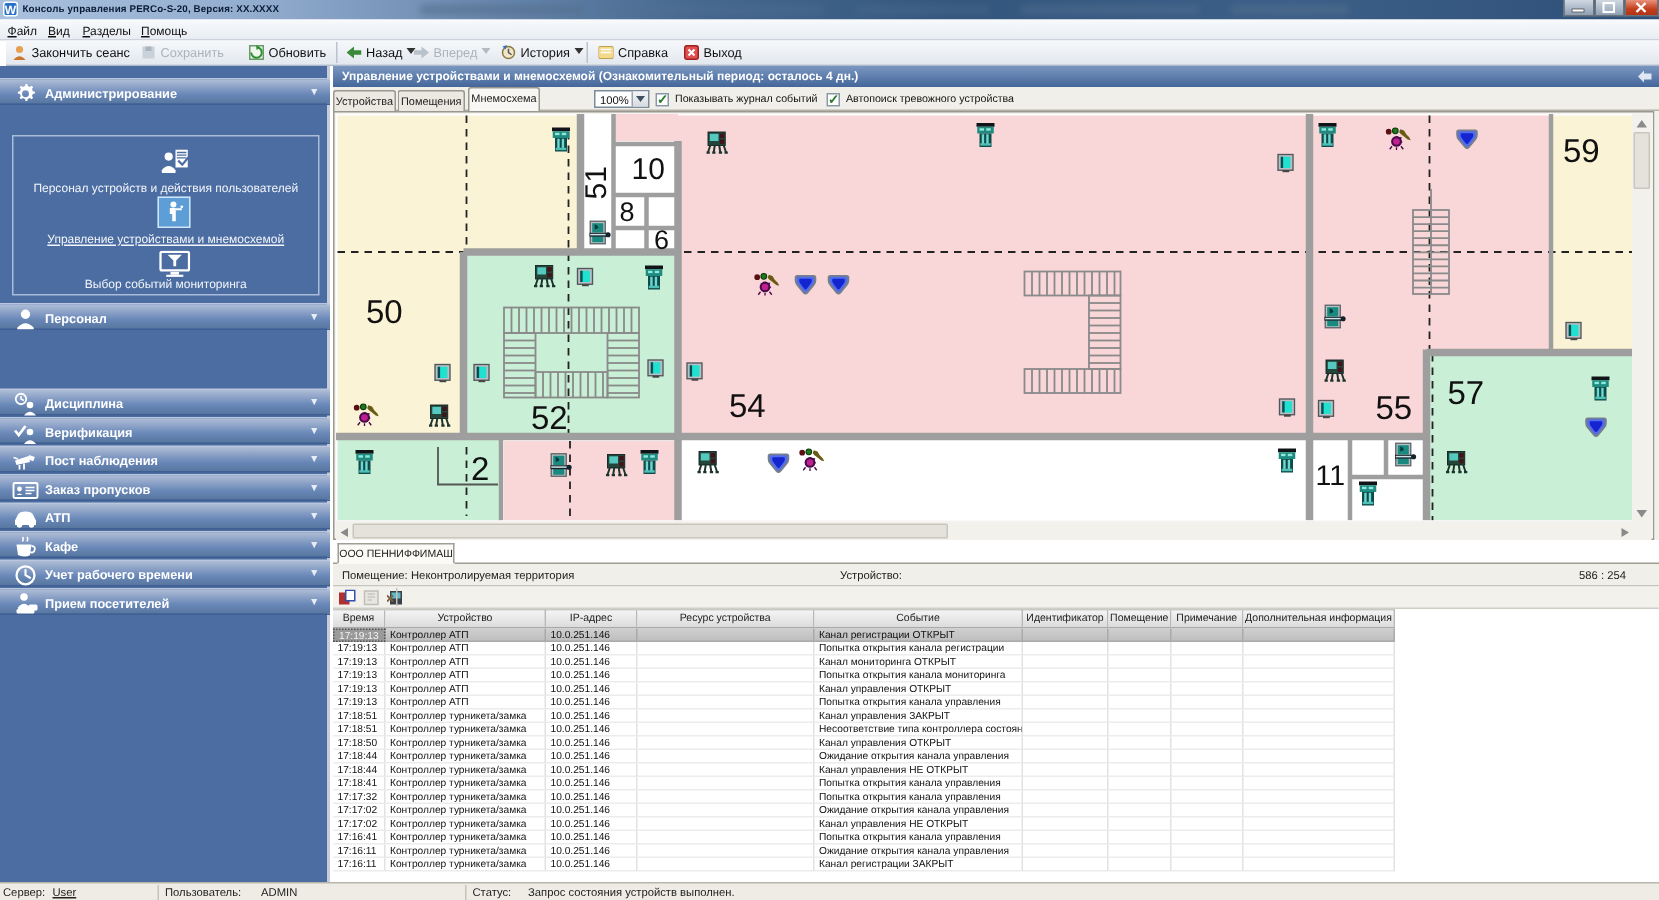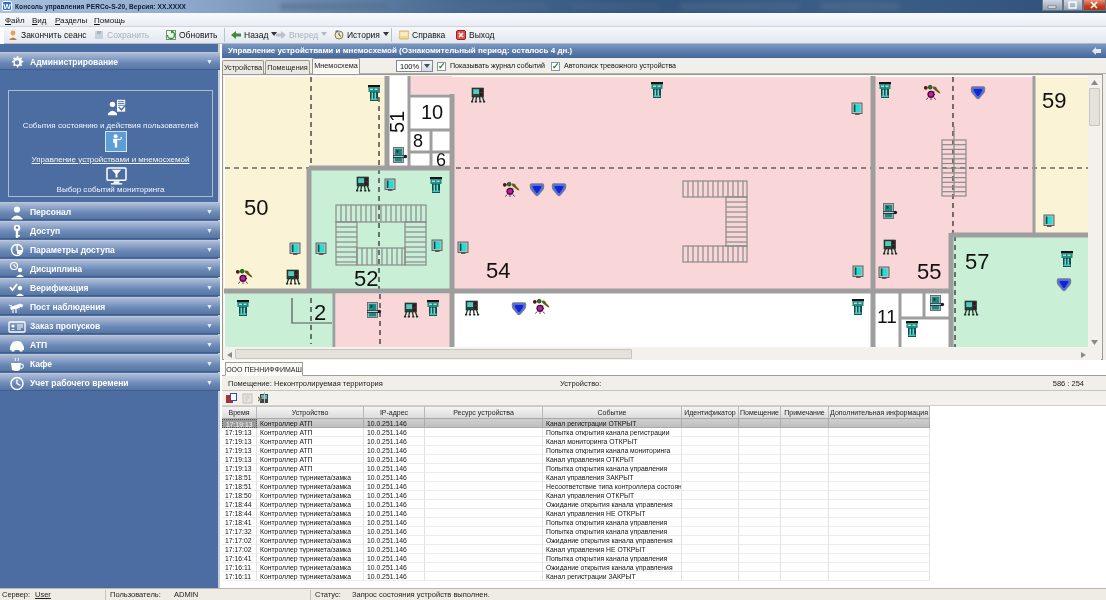--- a/index.html
+++ b/index.html
@@ -155,21 +155,21 @@
   <div id="subpanel" style="top:46px">
     <svg style="position:absolute;left:97px;top:7px" width="22" height="20" viewBox="0 0 24 22">
         <g fill="#fff">
           <circle cx="7" cy="7" r="3"></circle>
           <path d="M2 17 Q7 11 12 17 L12 19 L2 19 Z"></path>
           <rect x="12" y="2" width="9" height="13" fill="#fff"></rect>
           <path d="M13 4 l7 0 M13 6 l7 0 M13 8 l7 0" stroke="#4c6da2" stroke-width="1"></path>
           <path d="M14 10 l3 3 5-6" stroke="#4c6da2" stroke-width="1.6" fill="none"></path>
         </g>
       </svg>
-    <div class="lbl" style="top:30px">События состоянию и действия пользователей</div>
+    <div class="lbl" style="top:30px">Персонал устройств и действия пользователей</div>
     <div style="position:absolute;left:96px;top:40px;width:22px;height:21px;background:#5e9ed6;border:1px solid #cfe4f5;">
       <svg width="20" height="19" viewBox="0 0 25 23">
           <g fill="#fff">
             <circle cx="12" cy="5" r="2.5"></circle>
             <path d="M9 8 L14 8 L14 19 L11 19 L11 13 L9 13 Z"></path>
             <path d="M14 9 L19 9" stroke="#fff" stroke-width="1.5"></path>
             <circle cx="19" cy="7" r="1.2"></circle>
           </g>
         </svg>
     </div>
@@ -187,43 +187,20 @@
   <div class="shead" style="top:158px">
     <svg width="20" height="17" viewBox="0 0 20 17">
         <g fill="#fff">
           <circle cx="10" cy="5.5" r="3.1"></circle>
           <path d="M4.5 14.5 Q10 8.5 15.5 14.5 L15.5 15.5 L4.5 15.5 Z"></path>
         </g>
       </svg>
     <div class="txt">Персонал</div>
       <div class="chev">▼</div>
   </div>
-  <div class="shead" style="top:177px">
-    <svg width="20" height="17" viewBox="0 0 20 17">
-        <g fill="#fff">
-          <circle cx="10" cy="5" r="3.2"></circle>
-          <circle cx="10" cy="4.6" r="1.2" fill="#51719f"></circle>
-          <rect x="8.8" y="7" width="2.4" height="8" rx="1"></rect>
-          <rect x="8.8" y="12" width="4" height="1.6"></rect>
-        </g>
-      </svg>
-    <div class="txt">Доступ</div>
-      <div class="chev">▼</div>
-  </div>
-  <div class="shead" style="top:196px">
-    <svg width="20" height="17" viewBox="0 0 20 17">
-        <g fill="#fff">
-          <circle cx="10" cy="8" r="5.5" fill="none" stroke="#fff" stroke-width="1.4"></circle>
-          <path d="M10 3 L10 8 L14 10" stroke="#fff" stroke-width="1.4" fill="none"></path>
-          <rect x="10" y="8" width="5" height="4" fill="#fff"></rect>
-        </g>
-      </svg>
-    <div class="txt">Параметры доступа</div>
-      <div class="chev">▼</div>
-  </div>
   <div class="shead" style="top:234px">
     <svg width="20" height="17" viewBox="0 0 20 17">
         <g fill="#fff">
           <path d="M3 7 l2.5 3 4.5-6" stroke="#fff" stroke-width="1.8" fill="none"></path>
           <circle cx="13" cy="8" r="2.2"></circle>
           <path d="M9 16 Q13 11 17 16 Z"></path>
         </g>
       </svg>
     <div class="txt">Верификация</div>
       <div class="chev">▼</div>
@@ -287,20 +264,32 @@
       <div class="chev">▼</div>
   </div>
   <div class="shead" style="top:329px">
     <svg width="20" height="17" viewBox="0 0 20 17">
         <g fill="#fff">
           <circle cx="10" cy="8.5" r="6" fill="none" stroke="#fff" stroke-width="1.5"></circle>
           <path d="M10 4.5 L10 8.5 L13.5 10.5" stroke="#fff" stroke-width="1.4" fill="none"></path>
         </g>
       </svg>
     <div class="txt">Учет рабочего времени</div>
+      <div class="chev">▼</div>
+  </div>
+  <div class="shead" style="top:348px">
+    <svg width="20" height="17" viewBox="0 0 20 17">
+        <g fill="#fff">
+          <circle cx="9" cy="4" r="2.5"></circle>
+          <path d="M5 11 Q9 6 13 11 L13 12 L5 12 Z"></path>
+          <rect x="4" y="12" width="12" height="3" rx="1"></rect>
+          <rect x="12" y="9" width="6" height="4" rx="1"></rect>
+        </g>
+      </svg>
+    <div class="txt">Прием посетителей</div>
       <div class="chev">▼</div>
   </div>
 </div>
 
 <div class="abs" id="chead">Управление устройствами и мнемосхемой (Ознакомительный период: осталось 4 дн.)
   <svg style="position:absolute;right:4px;top:2px" width="11" height="11" viewBox="0 0 11 11">
       <path d="M1 7 L6 7 L6 9 L10 5 L6 1 L6 3 L1 3 Z" fill="#dfe7f2" transform="rotate(180 5.5 5)"></path>
     </svg>
 </div>
 

